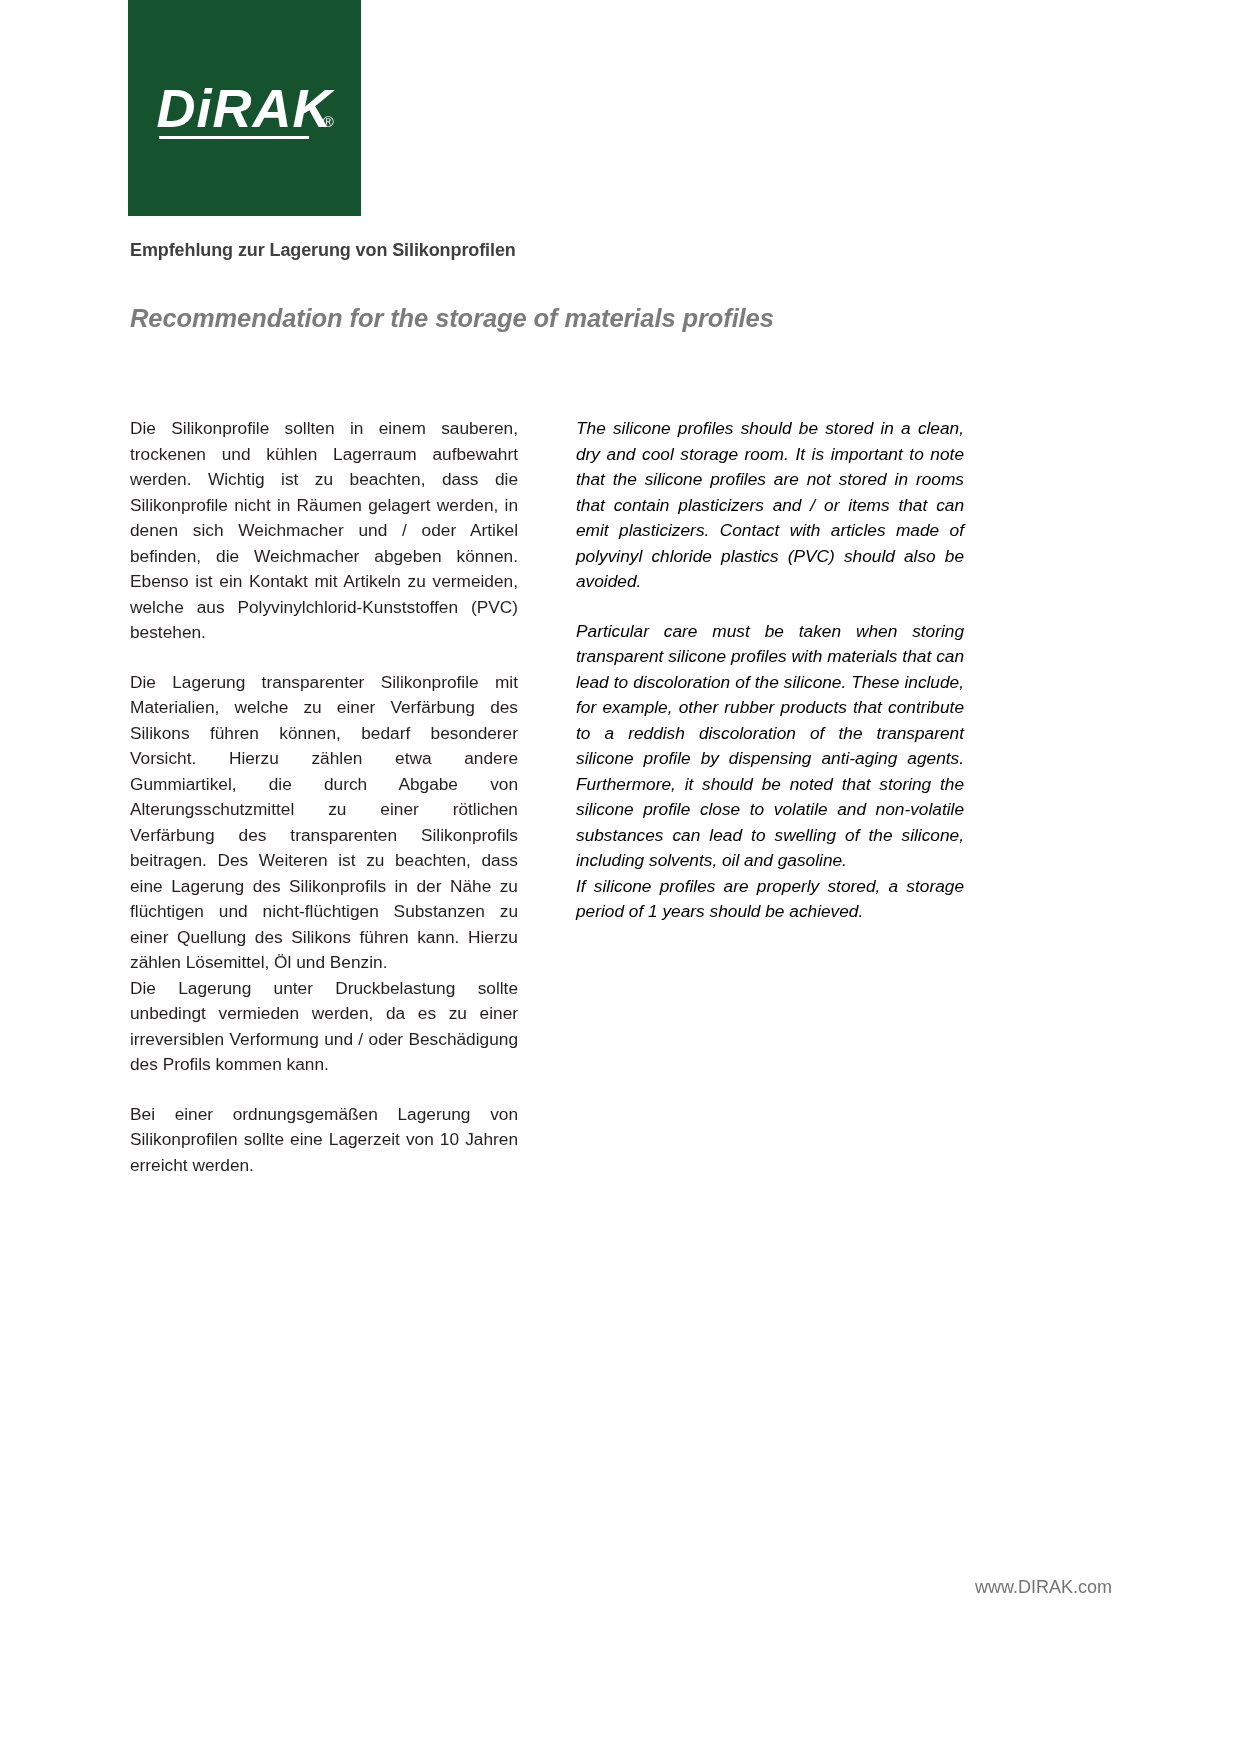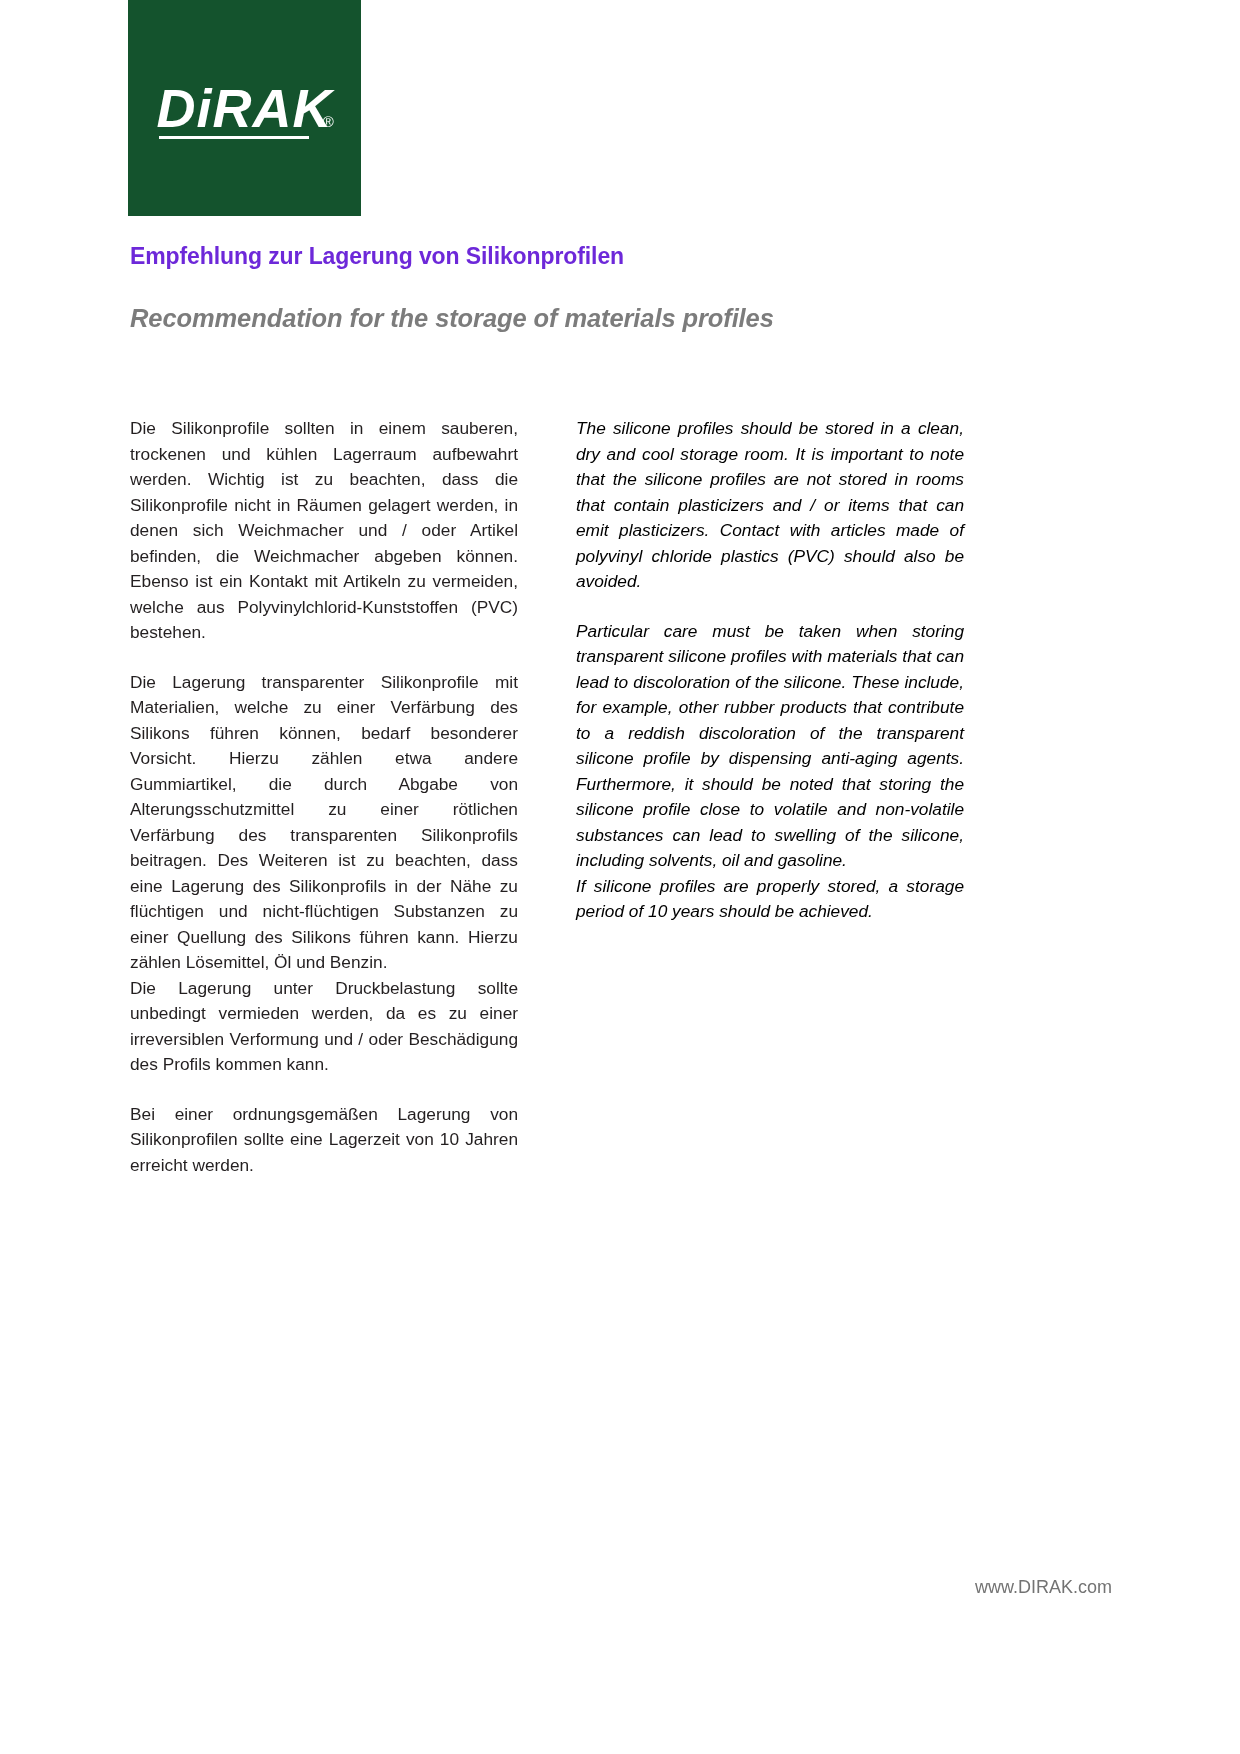--- a/index.html
+++ b/index.html
@@ -68,23 +68,23 @@
     font-size: 15px;
     font-weight: normal;
     color: #ffffff;
   }
 
   
   .title-de {
     position: absolute;
     left: 130px;
     top: 228px;
-    font-size: 23px;
+    font-size: 18px;
     font-weight: bold;
-    color: #6d28d9;
+    color: #404040;
     letter-spacing: -0.1px;
   }
   .title-en {
     position: absolute;
     left: 130px;
     top: 283px;
     font-size: 25.5px;
     font-style: italic;
     color: #7c7c7c;
     letter-spacing: -0.1px;
@@ -147,18 +147,18 @@
   <div class="col col-de">
     <p>Die Silikonprofile sollten in einem sauberen, trockenen und kühlen Lagerraum aufbewahrt werden. Wichtig ist zu beachten, dass die Silikonprofile nicht in Räumen gelagert werden, in denen sich Weichmacher und / oder Artikel befinden, die Weichmacher abgeben können. Ebenso ist ein Kontakt mit Artikeln zu vermeiden, welche aus Polyvinylchlorid-Kunststoffen (PVC) bestehen.</p>
     <p class="tight">Die Lagerung transparenter Silikonprofile mit Materialien, welche zu einer Verfärbung des Silikons führen können, bedarf besonderer Vorsicht. Hierzu zählen etwa andere Gummiartikel, die durch Abgabe von Alterungsschutzmittel zu einer rötlichen Verfärbung des transparenten Silikonprofils beitragen. Des Weiteren ist zu beachten, dass eine Lagerung des Silikonprofils in der Nähe zu flüchtigen und nicht-flüchtigen Substanzen zu einer Quellung des Silikons führen kann. Hierzu zählen Lösemittel, Öl und Benzin.</p>
     <p>Die Lagerung unter Druckbelastung sollte unbedingt vermieden werden, da es zu einer irreversiblen Verformung und / oder Beschädigung des Profils kommen kann.</p>
     <p>Bei einer ordnungsgemäßen Lagerung von Silikonprofilen sollte eine Lagerzeit von 10 Jahren erreicht werden.</p>
   </div>
 
   <div class="col col-en">
     <p>The silicone profiles should be stored in a clean, dry and cool storage room. It is important to note that the silicone profiles are not stored in rooms that contain plasticizers and / or items that can emit plasticizers. Contact with articles made of polyvinyl chloride plastics (PVC) should also be avoided.</p>
     <p class="tight">Particular care must be taken when storing transparent silicone profiles with materials that can lead to discoloration of the silicone. These include, for example, other rubber products that contribute to a reddish discoloration of the transparent silicone profile by dispensing anti-aging agents. Furthermore, it should be noted that storing the silicone profile close to volatile and non-volatile substances can lead to swelling of the silicone, including solvents, oil and gasoline.</p>
-    <p>If silicone profiles are properly stored, a storage period of 10 years should be achieved.</p>
+    <p>If silicone profiles are properly stored, a storage period of 1 years should be achieved.</p>
   </div>
 
   <div class="footer">www.DIRAK.com</div>
 
 </div>
 
 </body></html>

